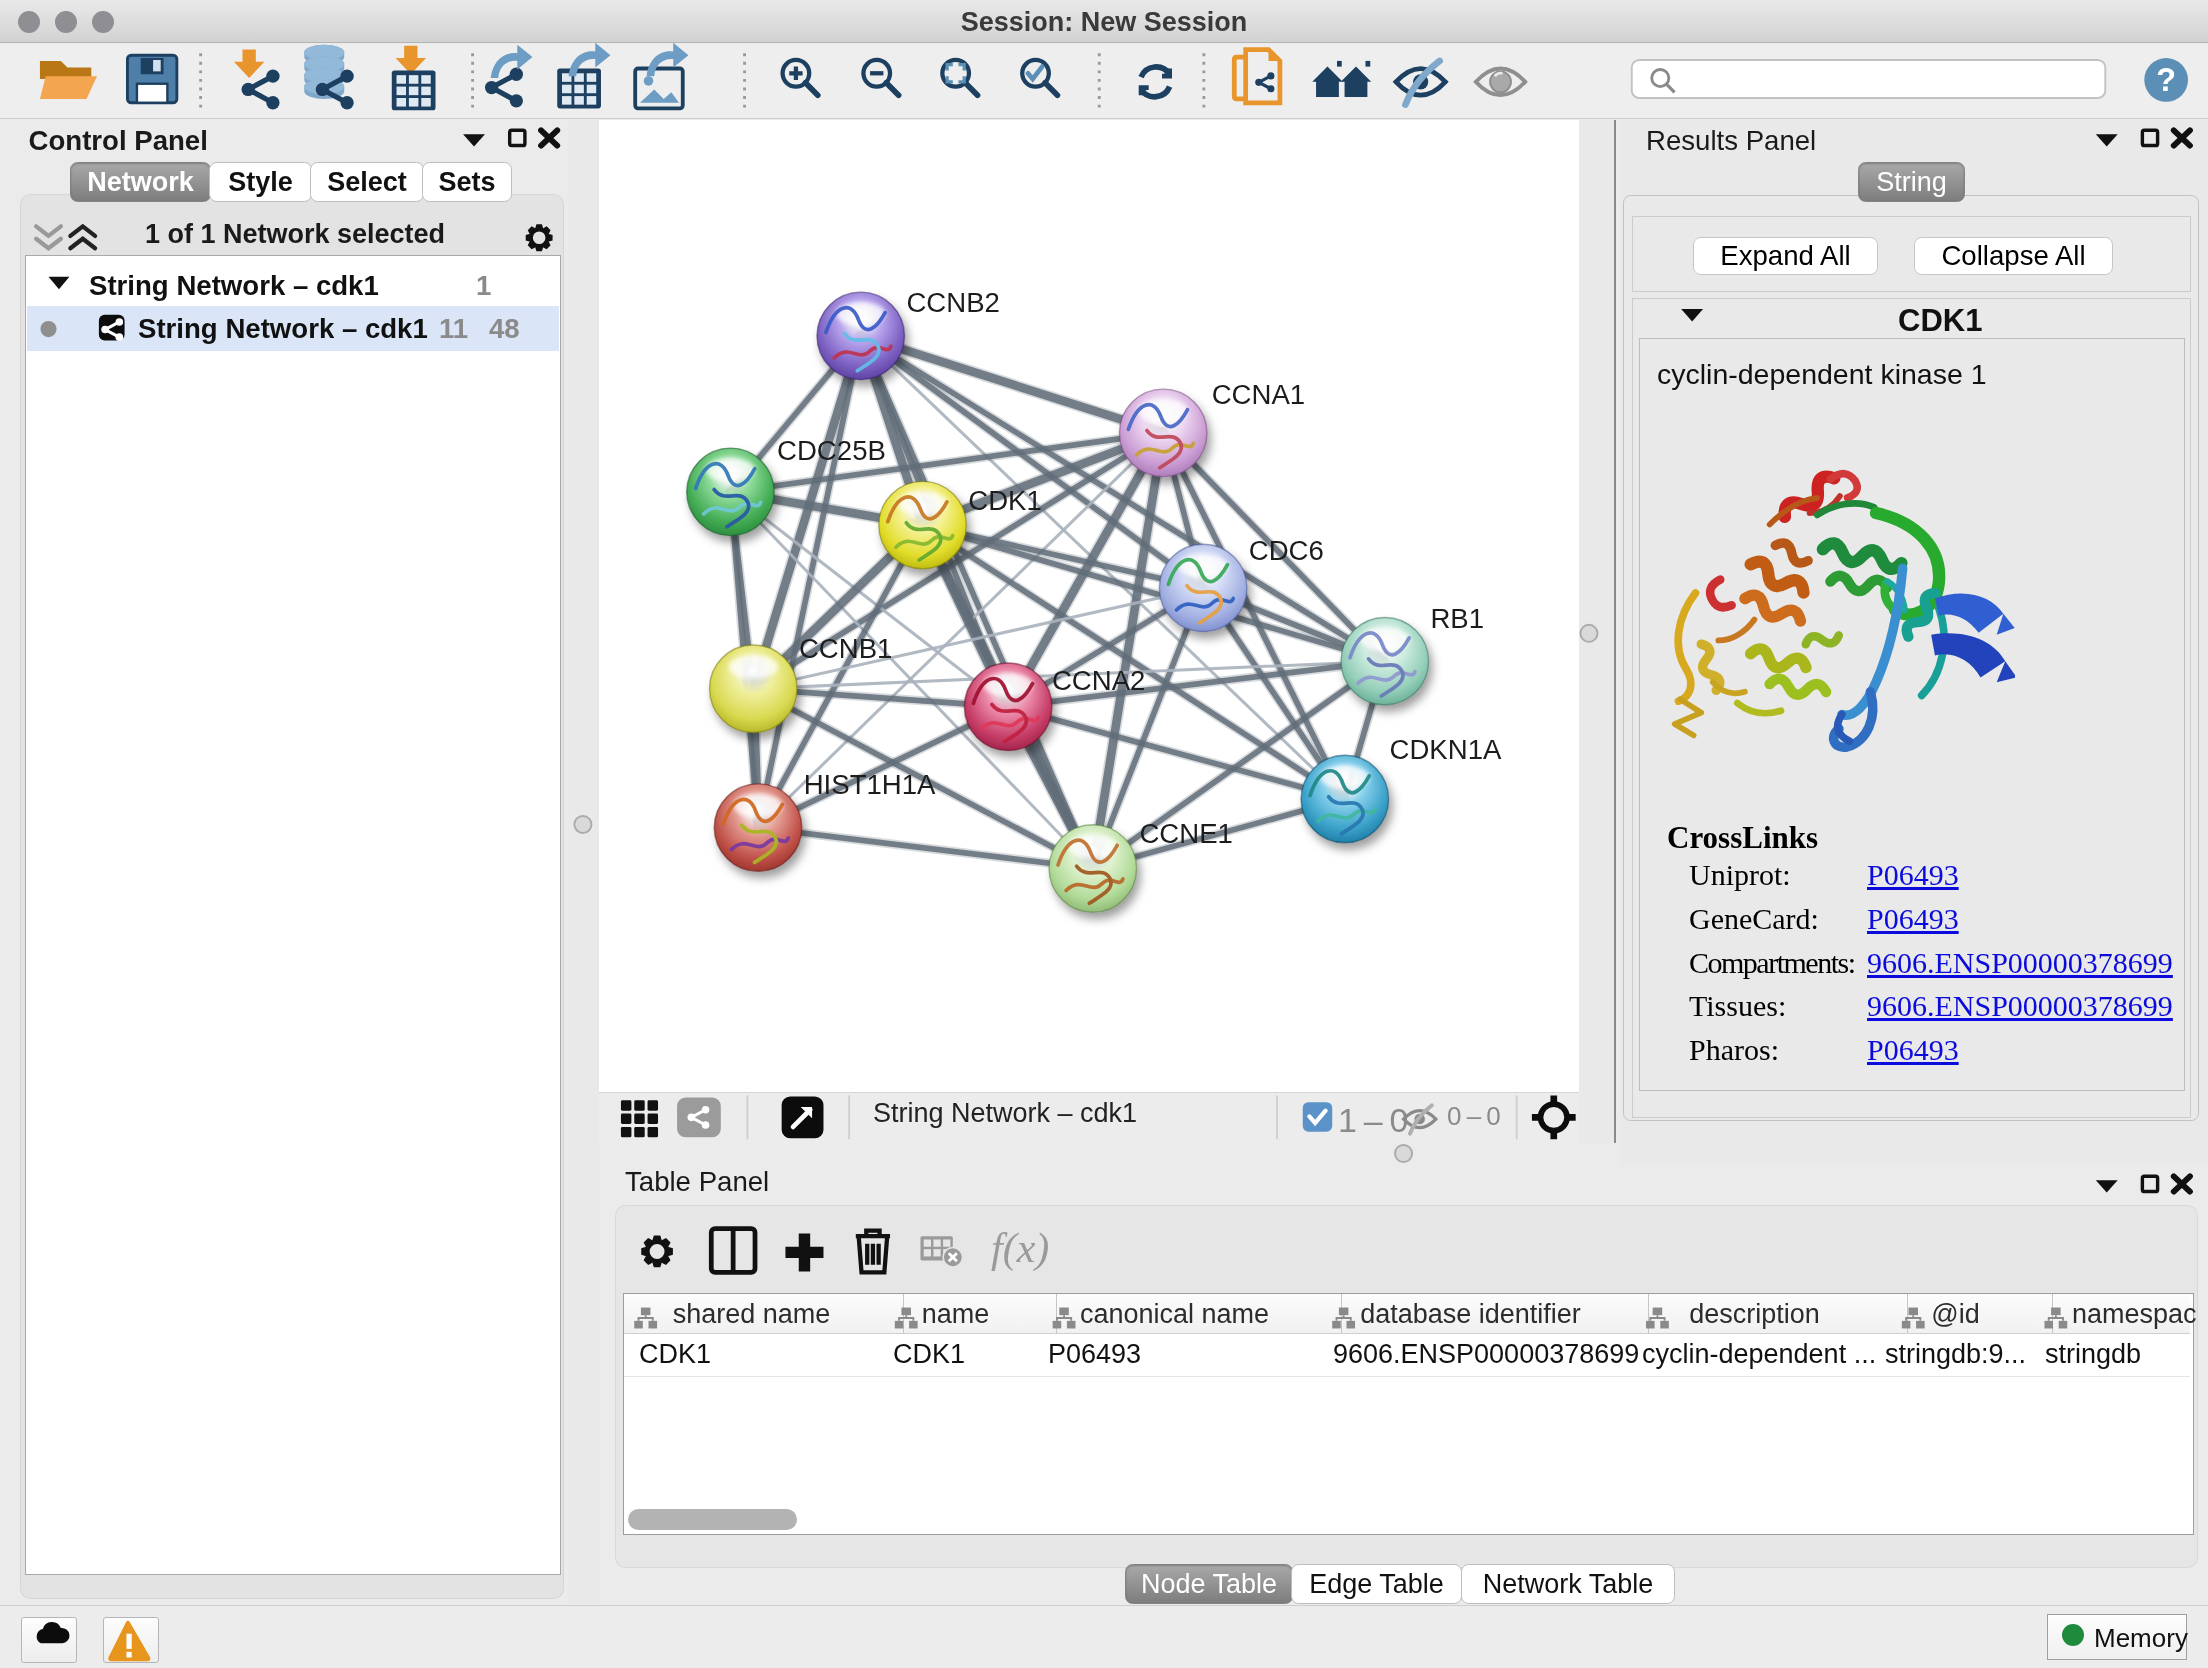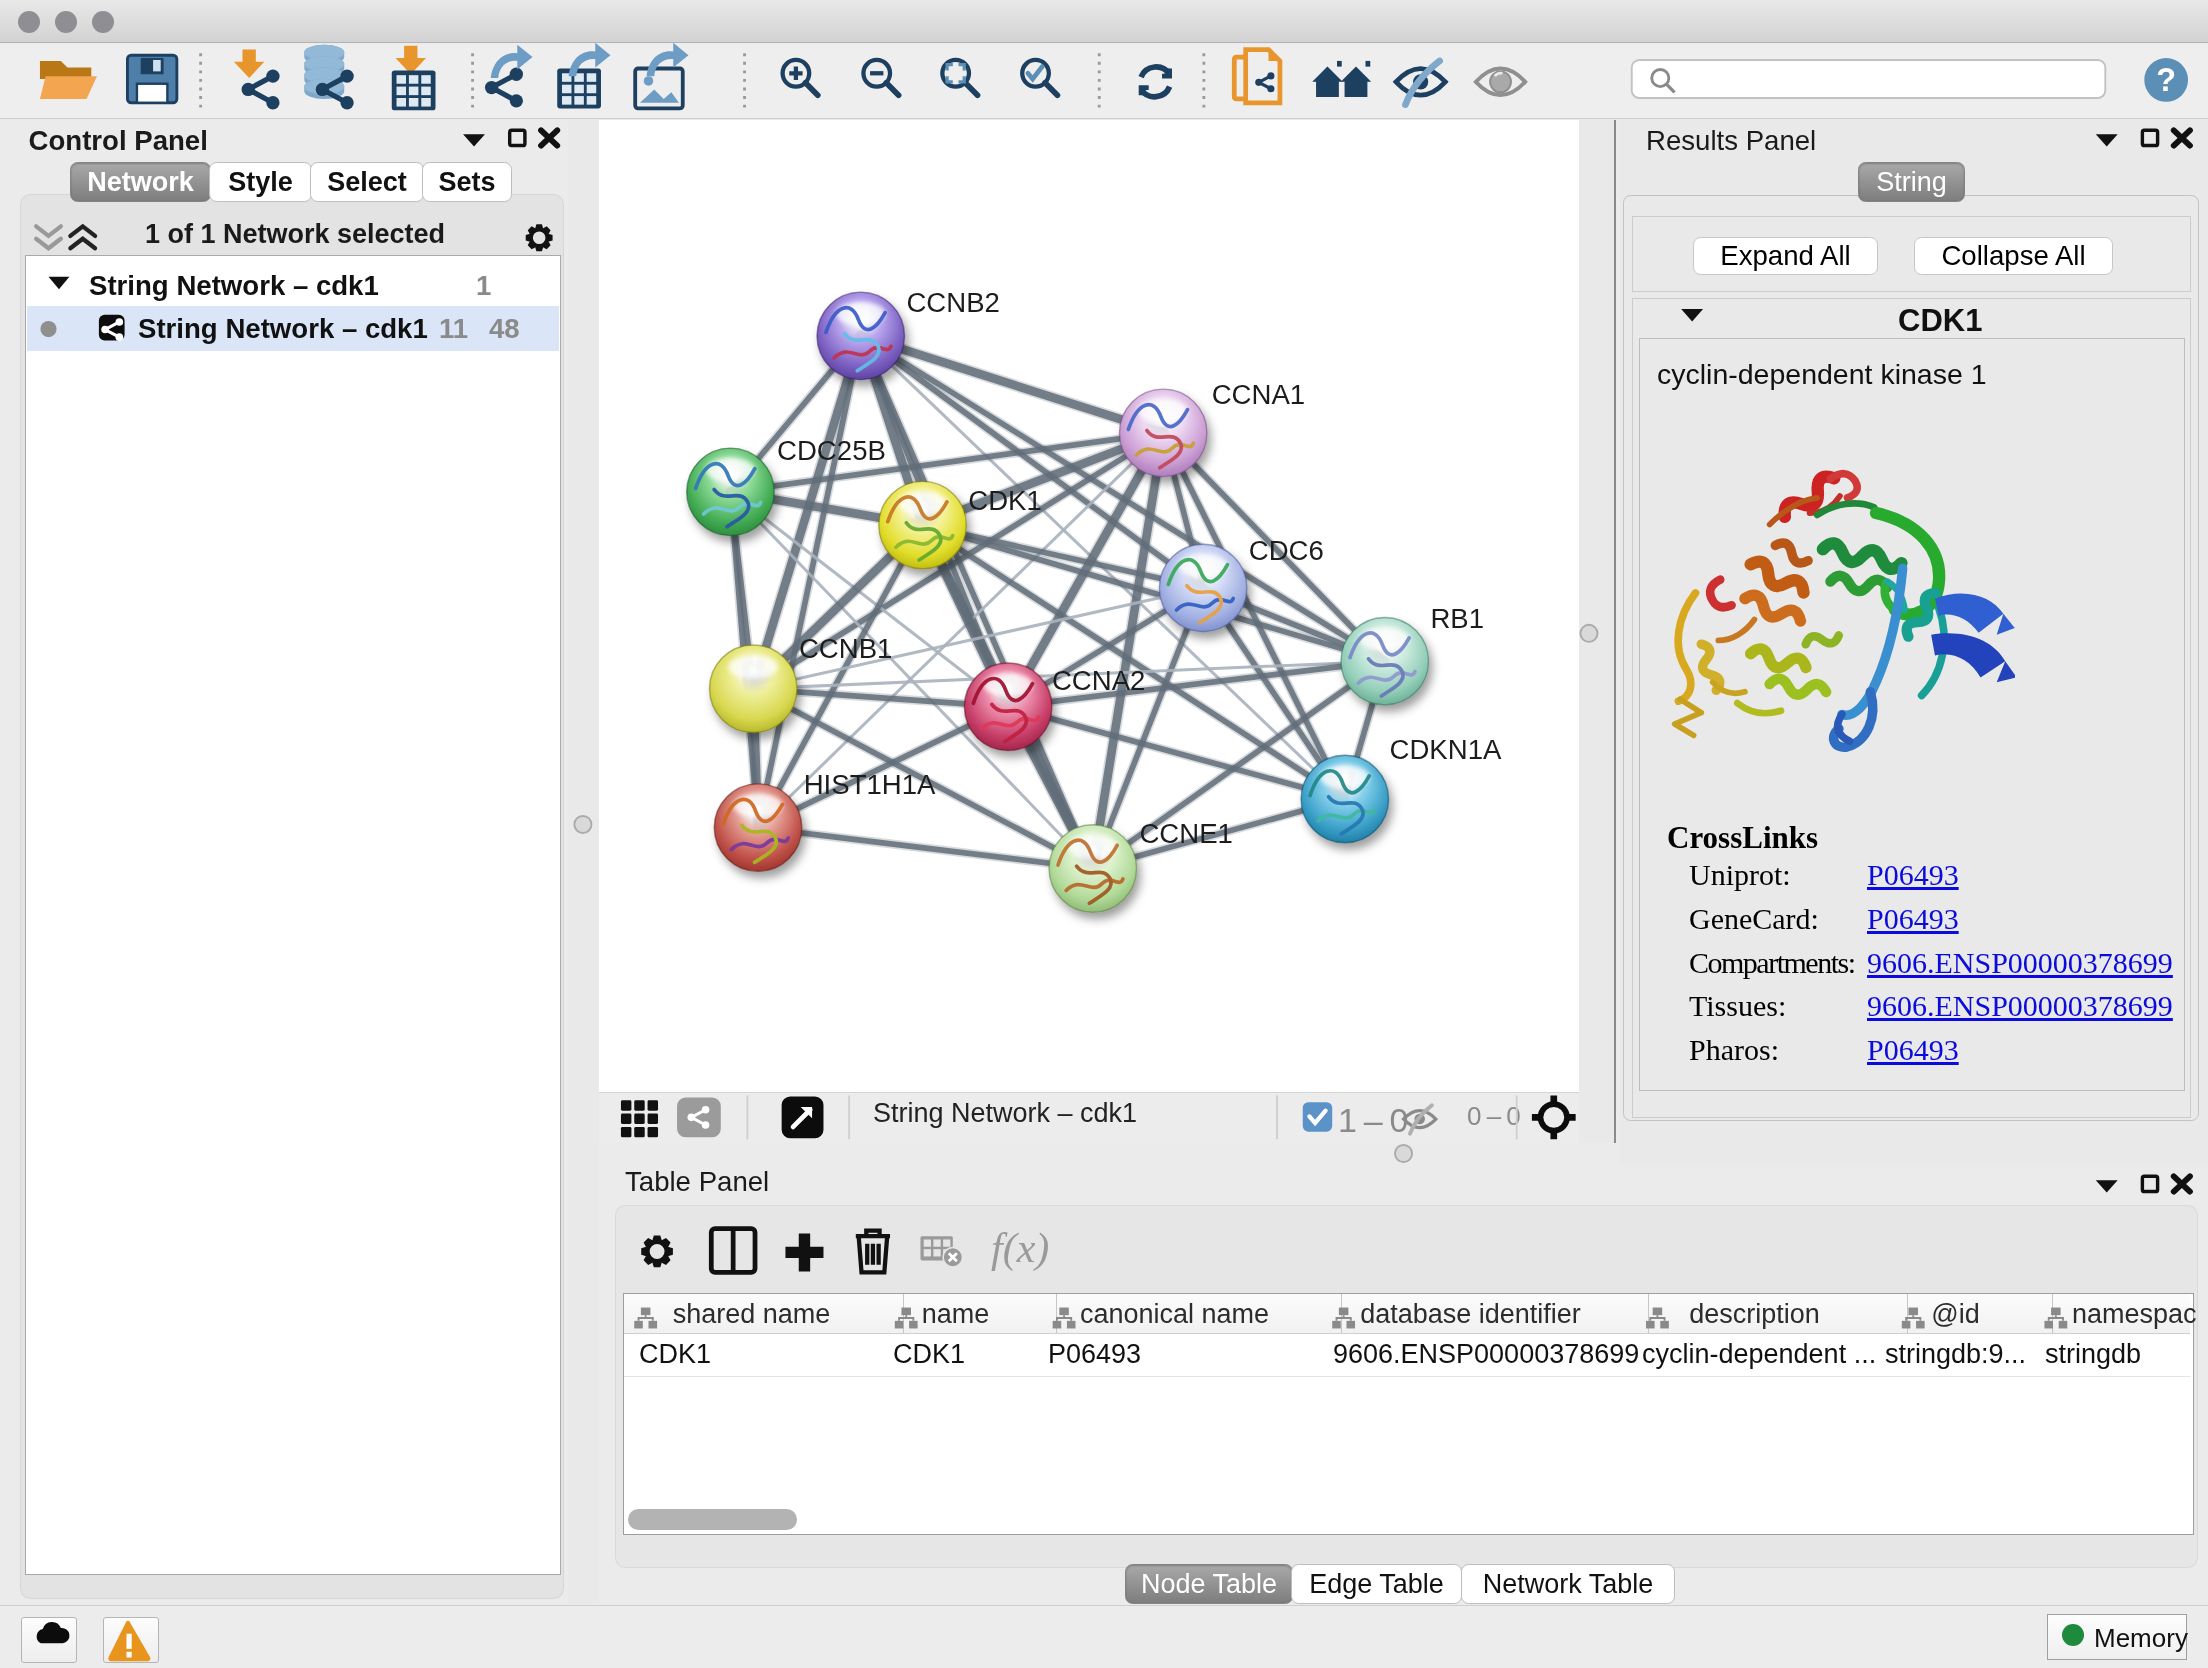--- a/index.html
+++ b/index.html
@@ -51,20 +51,21 @@
   .lnk{color:#0b0bdd;text-decoration:underline;}
   svg{display:block;}
   #iconlayer{position:absolute;left:0;top:0;pointer-events:none;}
 </style>
 </head>
 <body>
 <div class="abs" id="titlebar">
   <div class="abs tl" style="left:18px;"></div>
   <div class="abs tl" style="left:55px;"></div>
   <div class="abs tl" style="left:92px;"></div>
+  <div class="abs" id="wtitle">Session: New Session</div>
 </div>
 <div class="abs" id="toolbar"></div>
 <div class="abs" id="content"></div>
 
 <div class="abs" id="ctrlpanel">
   <div class="abs phead" style="left:28.5px;top:4.8px;">Control Panel</div>
   <div class="abs" id="ctrl-icons" style="left:457px;top:9.5px;width:109px;height:23px;"></div>
   <div class="abs" id="ctrlinner"></div>
   <div class="abs tabgrp" style="left:70px;top:42px;width:441px;">
     <div class="tab sel" style="left:0;width:139px;">Network</div>
@@ -378,21 +379,21 @@
       <text x="210" y="566" font-size="29" fill="#1c1c1c">CCNB1</text>
       <text x="476" y="599" font-size="29" fill="#1c1c1c">CCNA2</text>
       <text x="831" y="672" font-size="29" fill="#1c1c1c">CDKN1A</text>
       <text x="215" y="709" font-size="29" fill="#1c1c1c">HIST1H1A</text>
       <text x="568" y="760" font-size="29" fill="#1c1c1c">CCNE1</text>
     </svg>
   </div>
 <div class="abs" id="netbar">
   <div class="abs" style="left:274px;top:4.8px;font-size:27px;color:#222;">String Network – cdk1</div>
   <div class="abs" style="left:739px;top:7.6px;font-size:34px;color:#8a8a8a;">1 – 0</div>
-  <div class="abs" style="left:848px;top:7.6px;font-size:26px;color:#8a8a8a;margin-left:20px;">0 – 0</div>
+  <div class="abs" style="left:848px;top:7.6px;font-size:26px;color:#8a8a8a;">0 – 0</div>
 </div>
 <div class="abs" style="left:599px;top:1143px;width:1609px;height:22px;background:#ebebeb;"></div>
 
 <div class="abs" id="results">
   <div class="abs phead" style="left:26px;top:4.8px;">Results Panel</div>
   <div class="abs" id="res-icons" style="left:495px;top:9.5px;width:86px;height:23px;"></div>
   <div class="abs" id="resbox"></div>
   <div class="abs tab sel" style="left:238px;top:42px;width:105px;">String</div>
   <div class="abs" style="left:12.4px;top:96px;width:557px;height:74px;background:#e9e9e9;border:1.9px solid #cccccc;"></div>
   <div class="abs" style="left:73px;top:117px;width:183px;height:36px;background:#fff;border:1.9px solid #c6c6c6;border-radius:7.6px;text-align:center;font-size:27.6px;line-height:36px;">Expand All</div>

